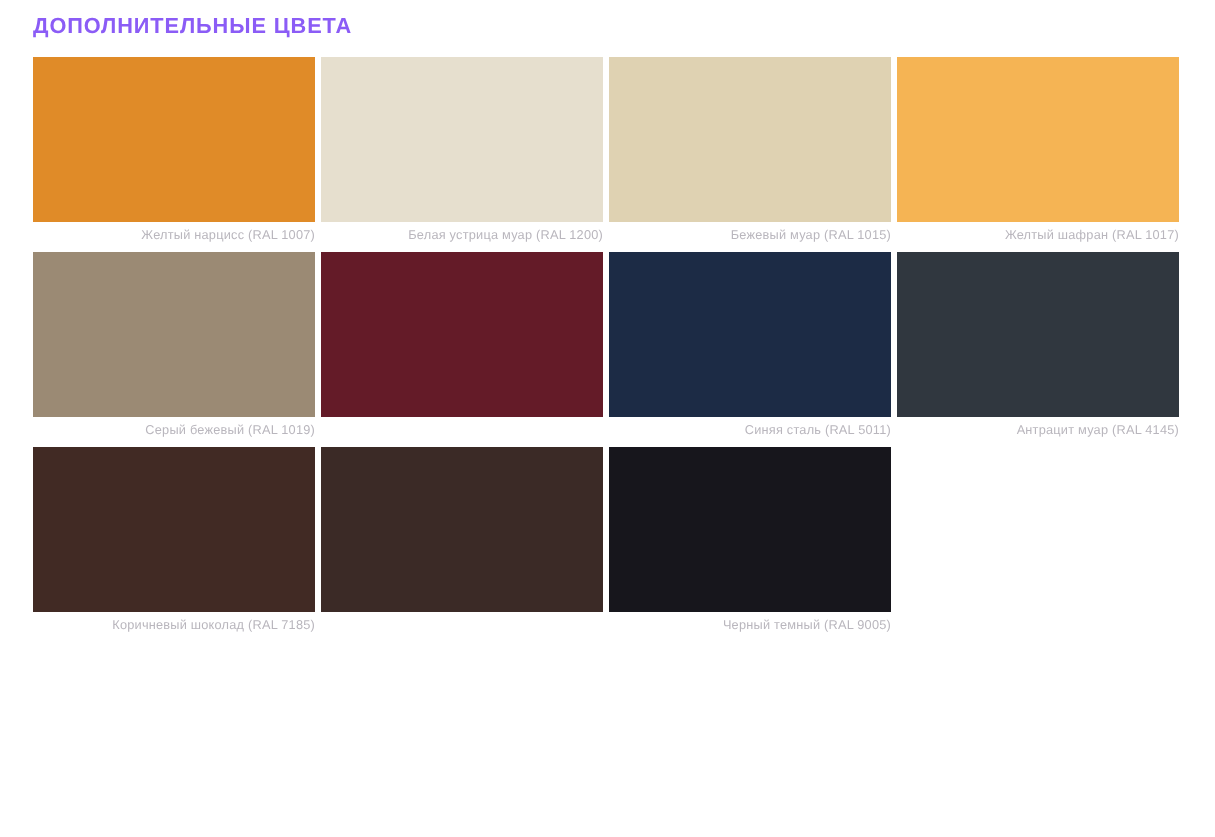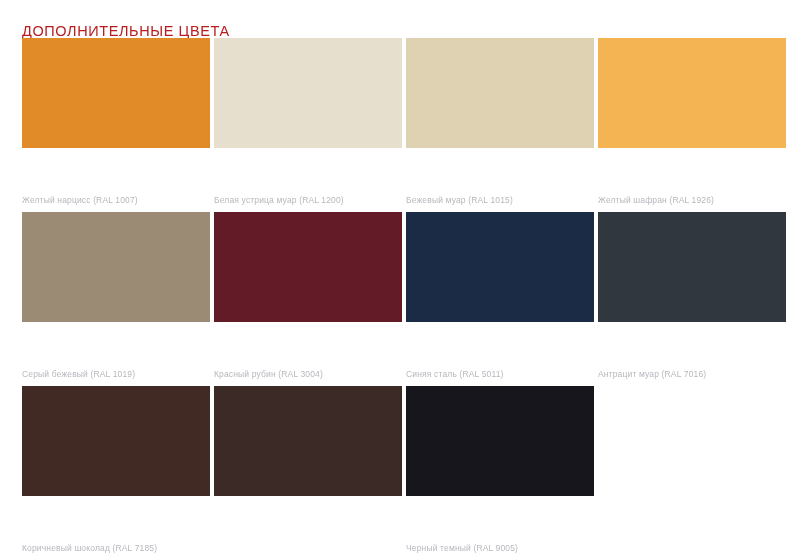--- a/index.html
+++ b/index.html
@@ -15,25 +15,25 @@
   }
   #page {
     position: relative;
     width: 810px;
     height: 558px;
     background: #ffffff;
   }
   .page-title {
     position: absolute;
     left: 22px;
-    top: 23px;
+    top: 10px;
     font-size: 14.5px;
     letter-spacing: 0.6px;
-    color: #b91c1c;
-    font-weight: 400;
+    color: #8b5cf6;
+    font-weight: 700;
     white-space: nowrap;
   }
   .swatch-grid {
     position: absolute;
     left: 22px;
     top: 38px;
     width: 768px;
     display: flex;
     flex-wrap: wrap;
     column-gap: 4px;
@@ -44,29 +44,28 @@
     margin-bottom: 4px;
   }
   .swatch-chip {
     width: 188px;
     height: 110px;
     display: block;
   }
   .swatch-label {
     display: block;
     width: 188px;
-    text-align: left;
+    text-align: right;
     font-size: 8.5px;
     color: #b9b6bd;
     letter-spacing: 0.15px;
     line-height: 16px;
     height: 16px;
     white-space: nowrap;
     overflow: hidden;
-    margin-top: 44px;
   }
 </style>
 </head>
 <body>
 
 <div id="page">
 
   <div class="page-title">ДОПОЛНИТЕЛЬНЫЕ ЦВЕТА</div>
 
   <div class="swatch-grid">
@@ -77,37 +76,36 @@
       <div class="swatch-cell">
         <div class="swatch-chip" style="background: rgb(230, 223, 206);"></div>
         <span class="swatch-label">Белая устрица муар (RAL 1200)</span>
       </div>
       <div class="swatch-cell">
         <div class="swatch-chip" style="background: rgb(223, 210, 178);"></div>
         <span class="swatch-label">Бежевый муар (RAL 1015)</span>
       </div>
       <div class="swatch-cell">
         <div class="swatch-chip" style="background: rgb(245, 180, 84);"></div>
-        <span class="swatch-label">Желтый шафран (RAL 1926)</span>
+        <span class="swatch-label">Желтый шафран (RAL 1017)</span>
       </div>
       <div class="swatch-cell">
         <div class="swatch-chip" style="background: rgb(155, 138, 116);"></div>
         <span class="swatch-label">Серый бежевый (RAL 1019)</span>
       </div>
       <div class="swatch-cell">
         <div class="swatch-chip" style="background: rgb(100, 27, 40);"></div>
-        <span class="swatch-label">Красный рубин (RAL 3004)</span>
       </div>
       <div class="swatch-cell">
         <div class="swatch-chip" style="background: rgb(28, 43, 69);"></div>
         <span class="swatch-label">Синяя сталь (RAL 5011)</span>
       </div>
       <div class="swatch-cell">
         <div class="swatch-chip" style="background: rgb(48, 55, 63);"></div>
-        <span class="swatch-label">Антрацит муар (RAL 7016)</span>
+        <span class="swatch-label">Антрацит муар (RAL 4145)</span>
       </div>
       <div class="swatch-cell">
         <div class="swatch-chip" style="background: rgb(65, 42, 36);"></div>
         <span class="swatch-label">Коричневый шоколад (RAL 7185)</span>
       </div>
       <div class="swatch-cell">
         <div class="swatch-chip" style="background: rgb(59, 42, 38);"></div>
       </div>
       <div class="swatch-cell">
         <div class="swatch-chip" style="background: rgb(23, 22, 28);"></div>

